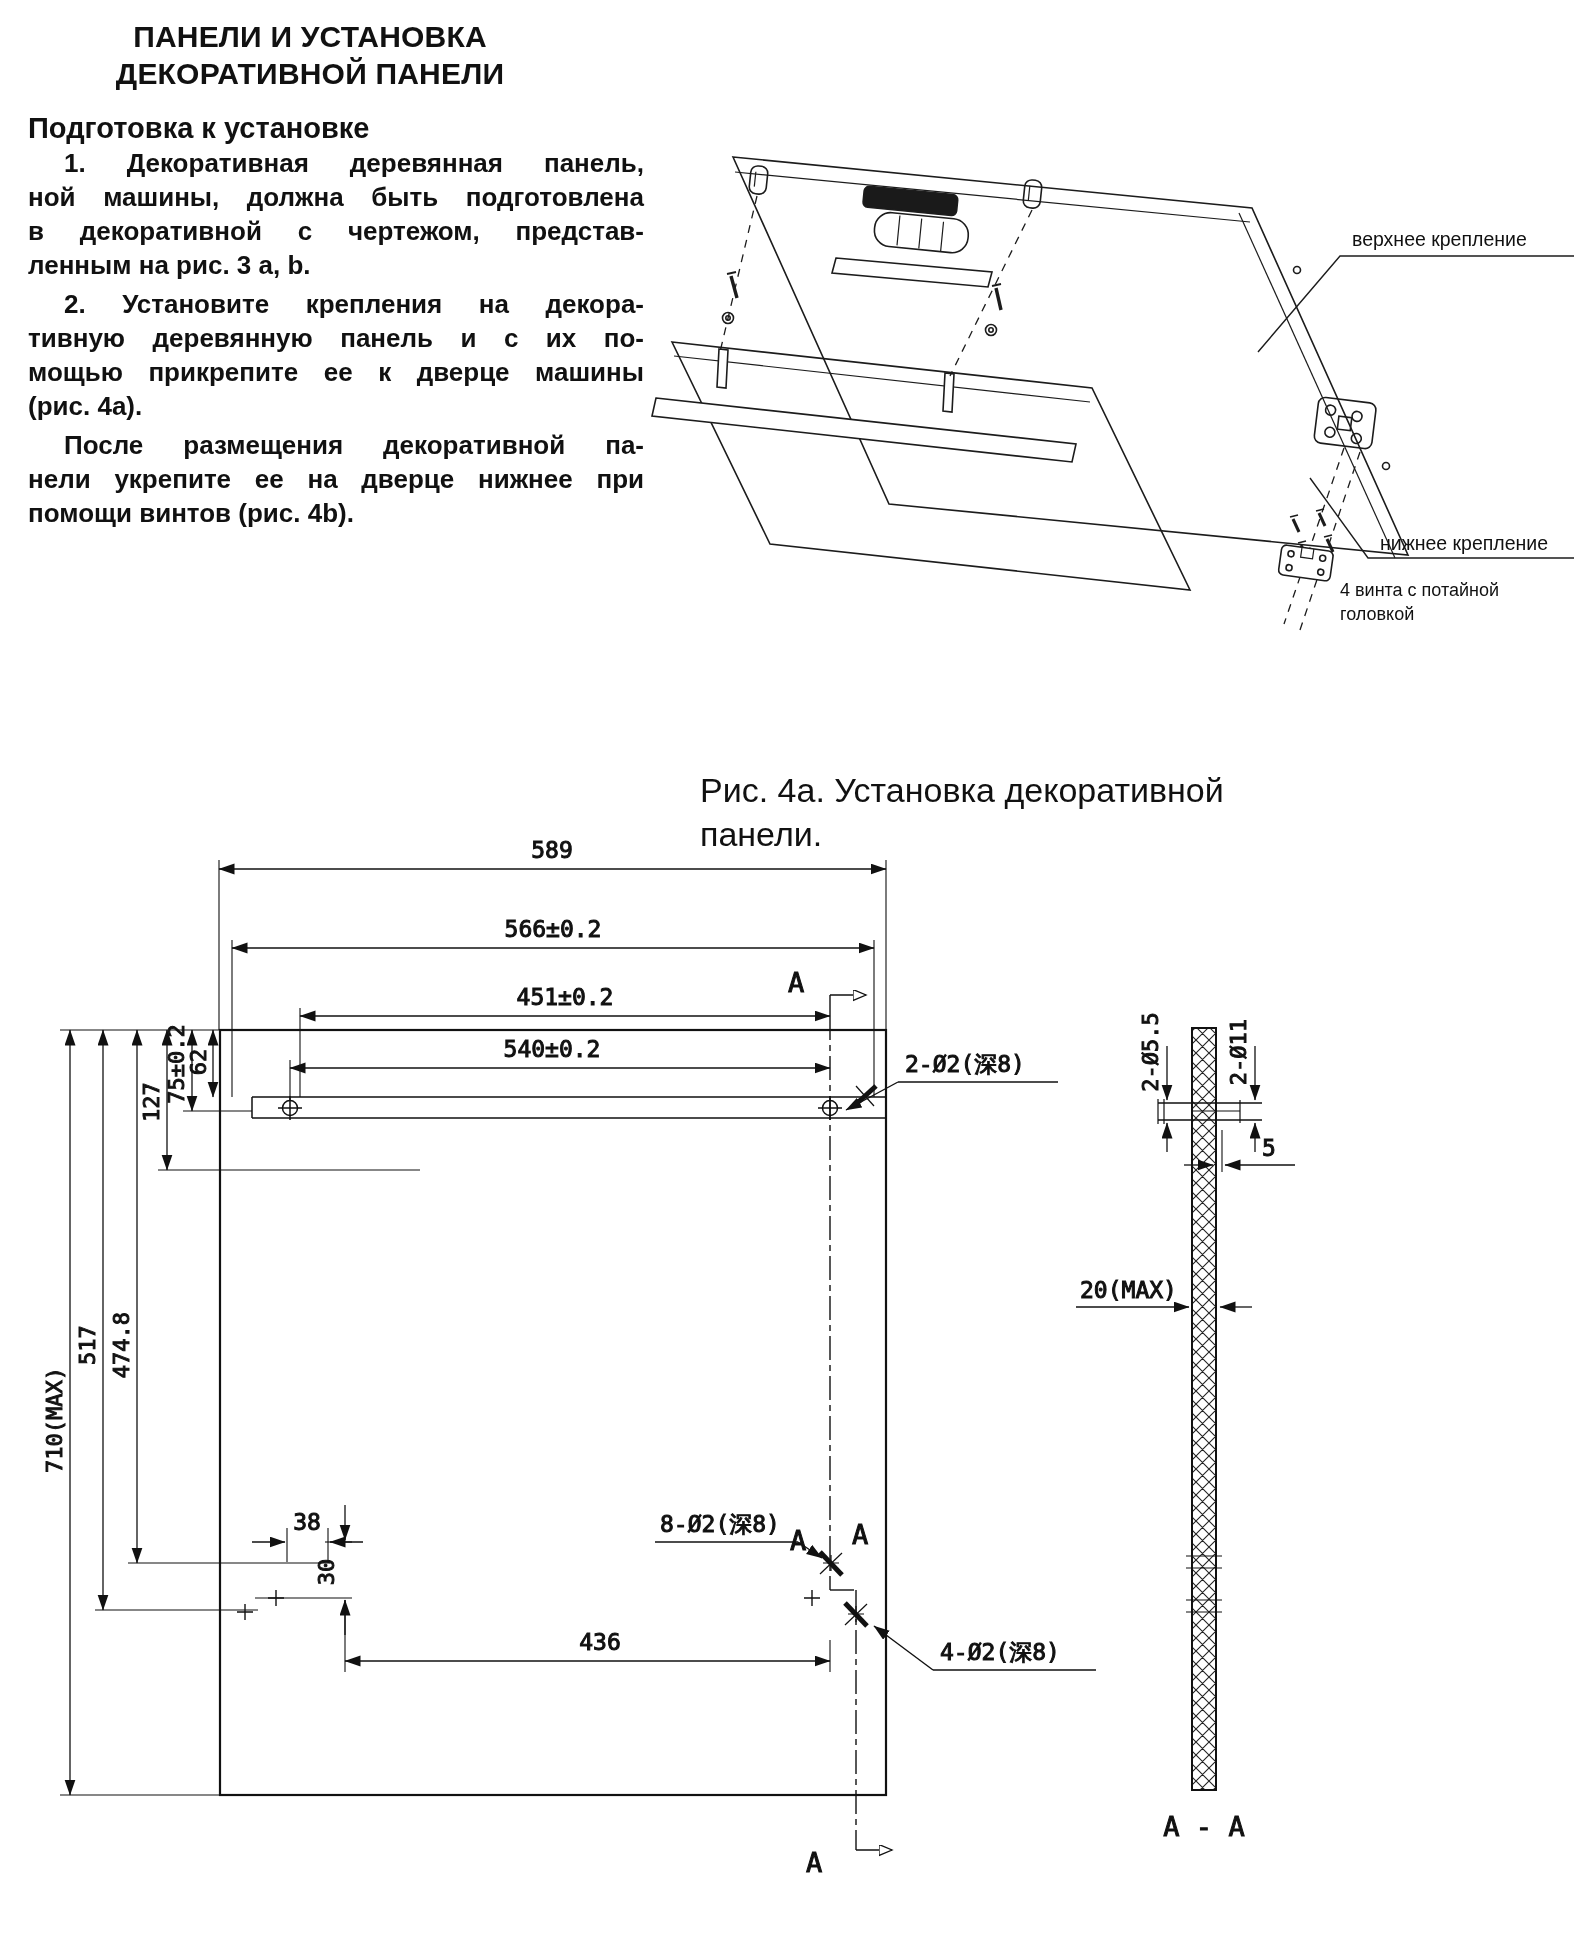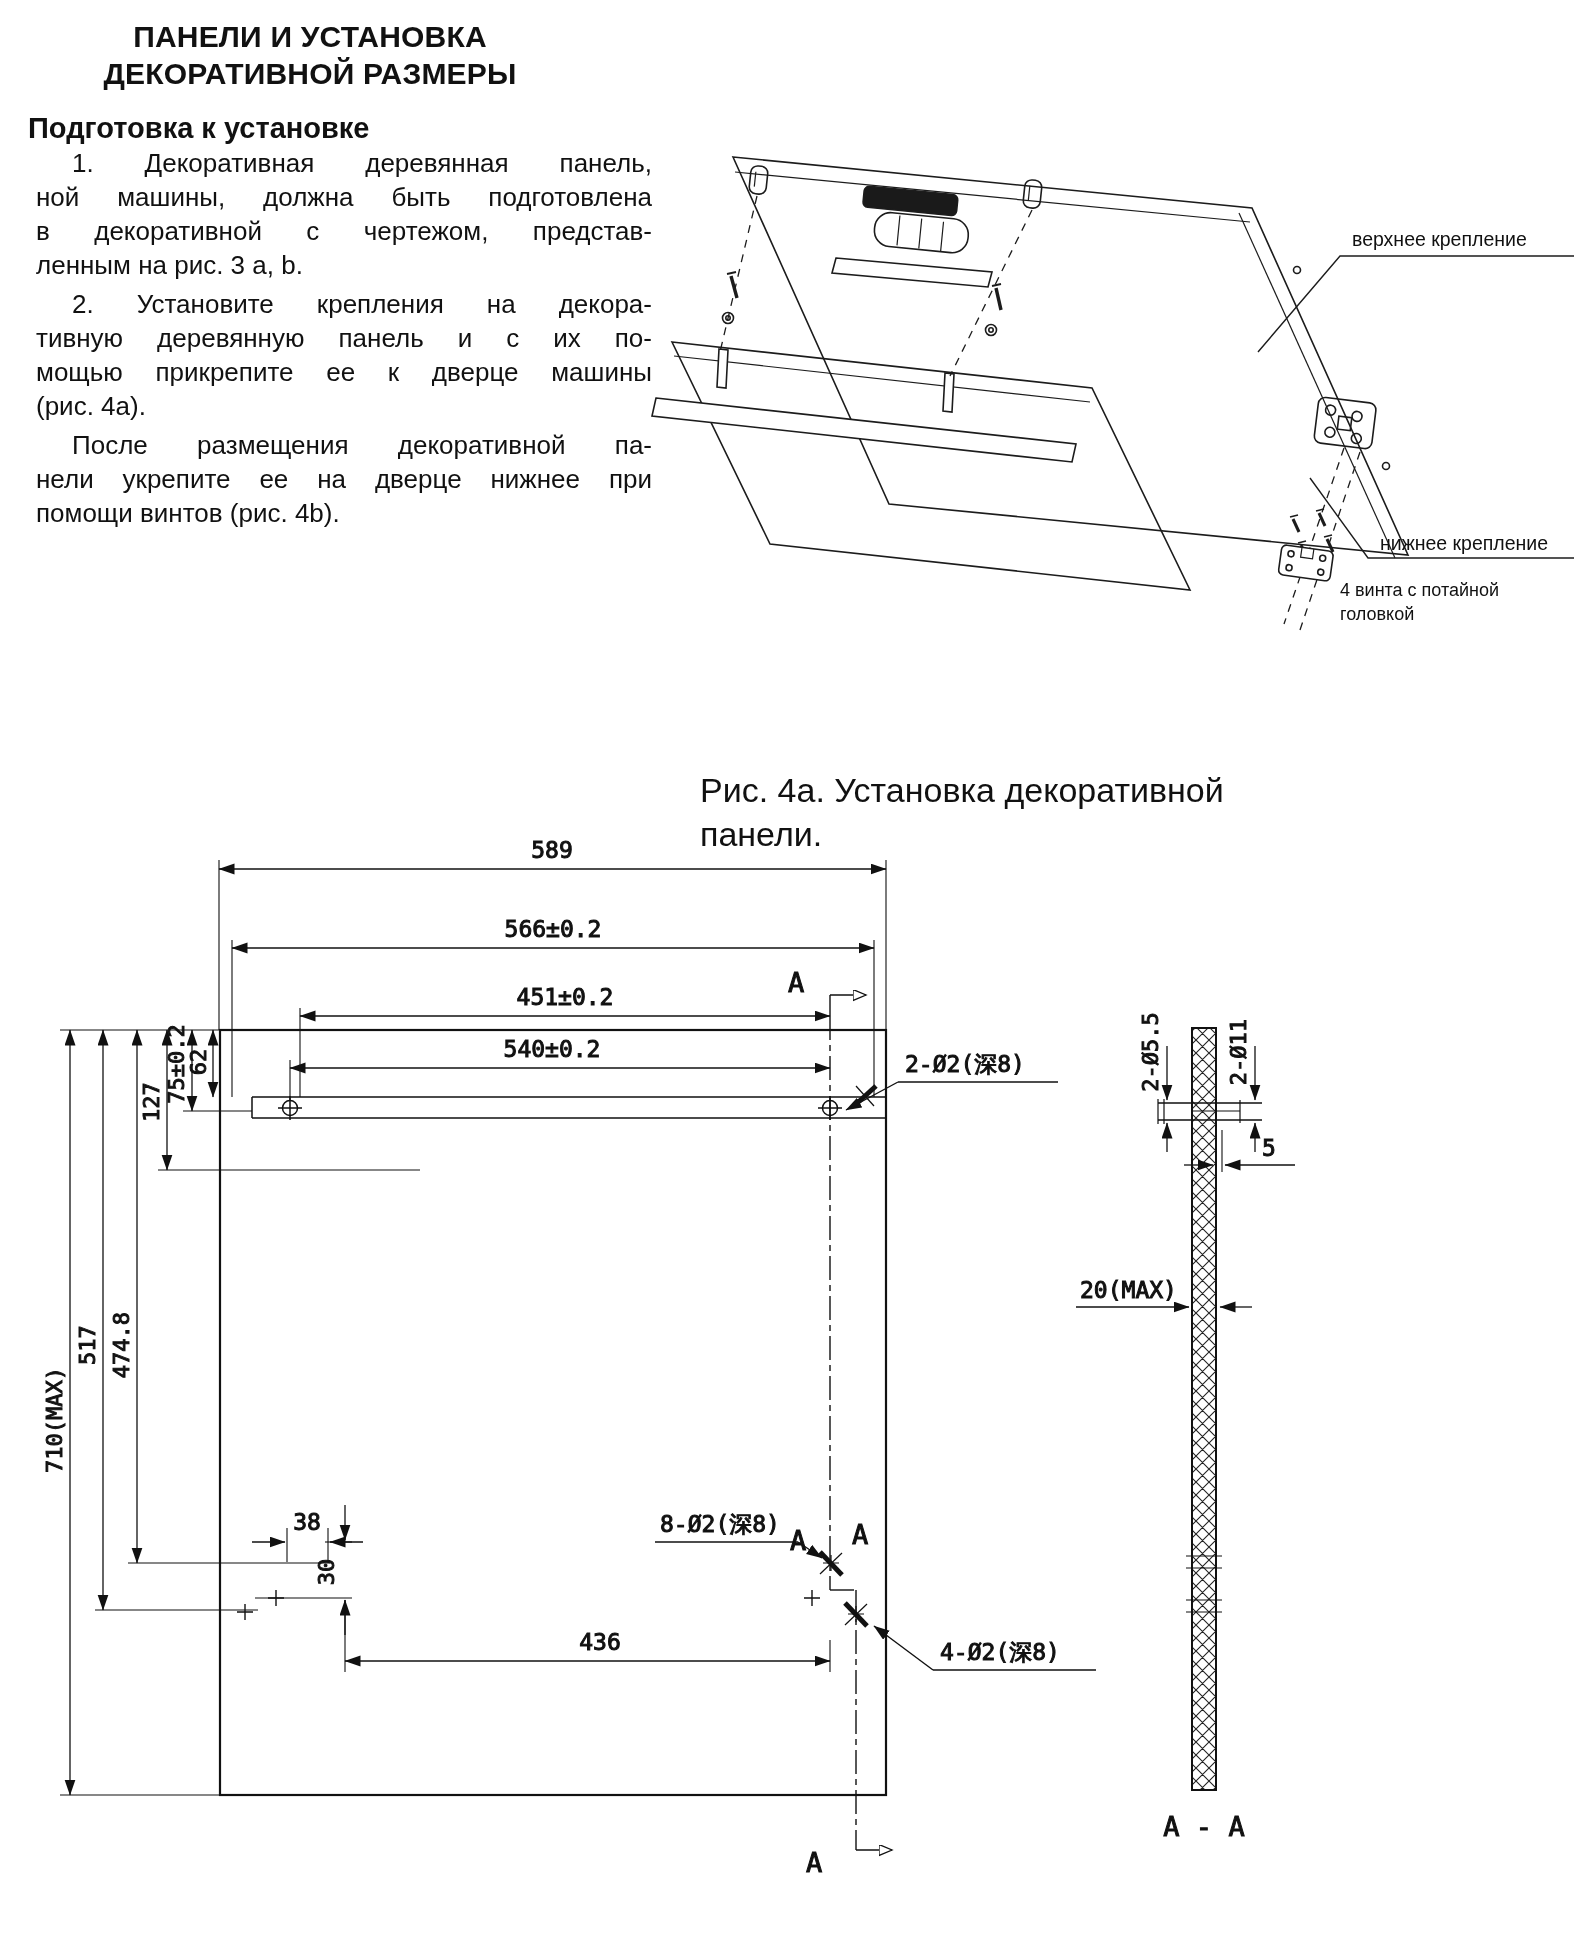--- a/index.html
+++ b/index.html
@@ -1,21 +1,21 @@
 <!DOCTYPE html>
 <html><head>
 <meta charset="utf-8">
 <style>
   html,body{margin:0;padding:0;background:#888;}
   .page{position:relative;width:1586px;height:1940px;background:#ffffff;overflow:hidden;
         font-family:"Liberation Sans",sans-serif;color:#111;}
   .title{position:absolute;left:70px;top:18px;width:480px;text-align:center;
          font-size:30px;font-weight:bold;line-height:37px;letter-spacing:0.2px;}
   .subhead{position:absolute;left:28px;top:112px;font-size:29px;font-weight:bold;}
-  .col{position:absolute;left:36px;top:146px;width:616px;}
+  .col{position:absolute;left:28px;top:146px;width:616px;font-weight:bold;}
   .para{margin:0 0 5px 0;font-size:26px;line-height:34px;}
   .jline{text-align:justify;text-align-last:justify;white-space:nowrap;}
   .jline.last{text-align-last:left;}
   .para .jline:first-child{text-indent:36px;}
   .cap4a{position:absolute;left:700px;top:768px;width:840px;text-align:left;
          font-size:34px;line-height:44px;}
   .cap3a{position:absolute;left:33px;top:1946px;font-size:33px;}
   svg.drawings{position:absolute;left:0;top:0;width:1586px;height:1940px;}
   .dt{font-family:"DejaVu Sans Mono",monospace;font-size:23px;fill:#111;}
   .dts{font-family:"DejaVu Sans Mono",monospace;font-size:22px;fill:#111;}
@@ -262,21 +262,21 @@
       <text class="dts" transform="rotate(-90 1158 1052)" x="1158" y="1052" text-anchor="middle">2-Ø5.5</text>
       <text class="dts" transform="rotate(-90 1246 1052)" x="1246" y="1052" text-anchor="middle">2-Ø11</text>
       <text class="dt" x="1262" y="1156">5</text>
       <text class="dt" x="1080" y="1298">20(MAX)</text>
       <text class="sa" x="1204" y="1836" text-anchor="middle">A - A</text>
     </g>
   </svg>
 
   <div class="title">
     <div>ПАНЕЛИ И УСТАНОВКА</div>
-    <div>ДЕКОРАТИВНОЙ РАЗМЕРЫ</div>
+    <div>ДЕКОРАТИВНОЙ ПАНЕЛИ</div>
   </div>
 
   <div class="subhead">Подготовка к установке</div>
 
   <div class="col">
     <div class="para">
         <div class="jline">1. Декоративная деревянная панель,</div>
         <div class="jline">ной машины, должна быть подготовлена</div>
         <div class="jline">в декоративной с чертежом, представ-</div>
         <div class="jline last">ленным на рис. 3 a, b.</div>

